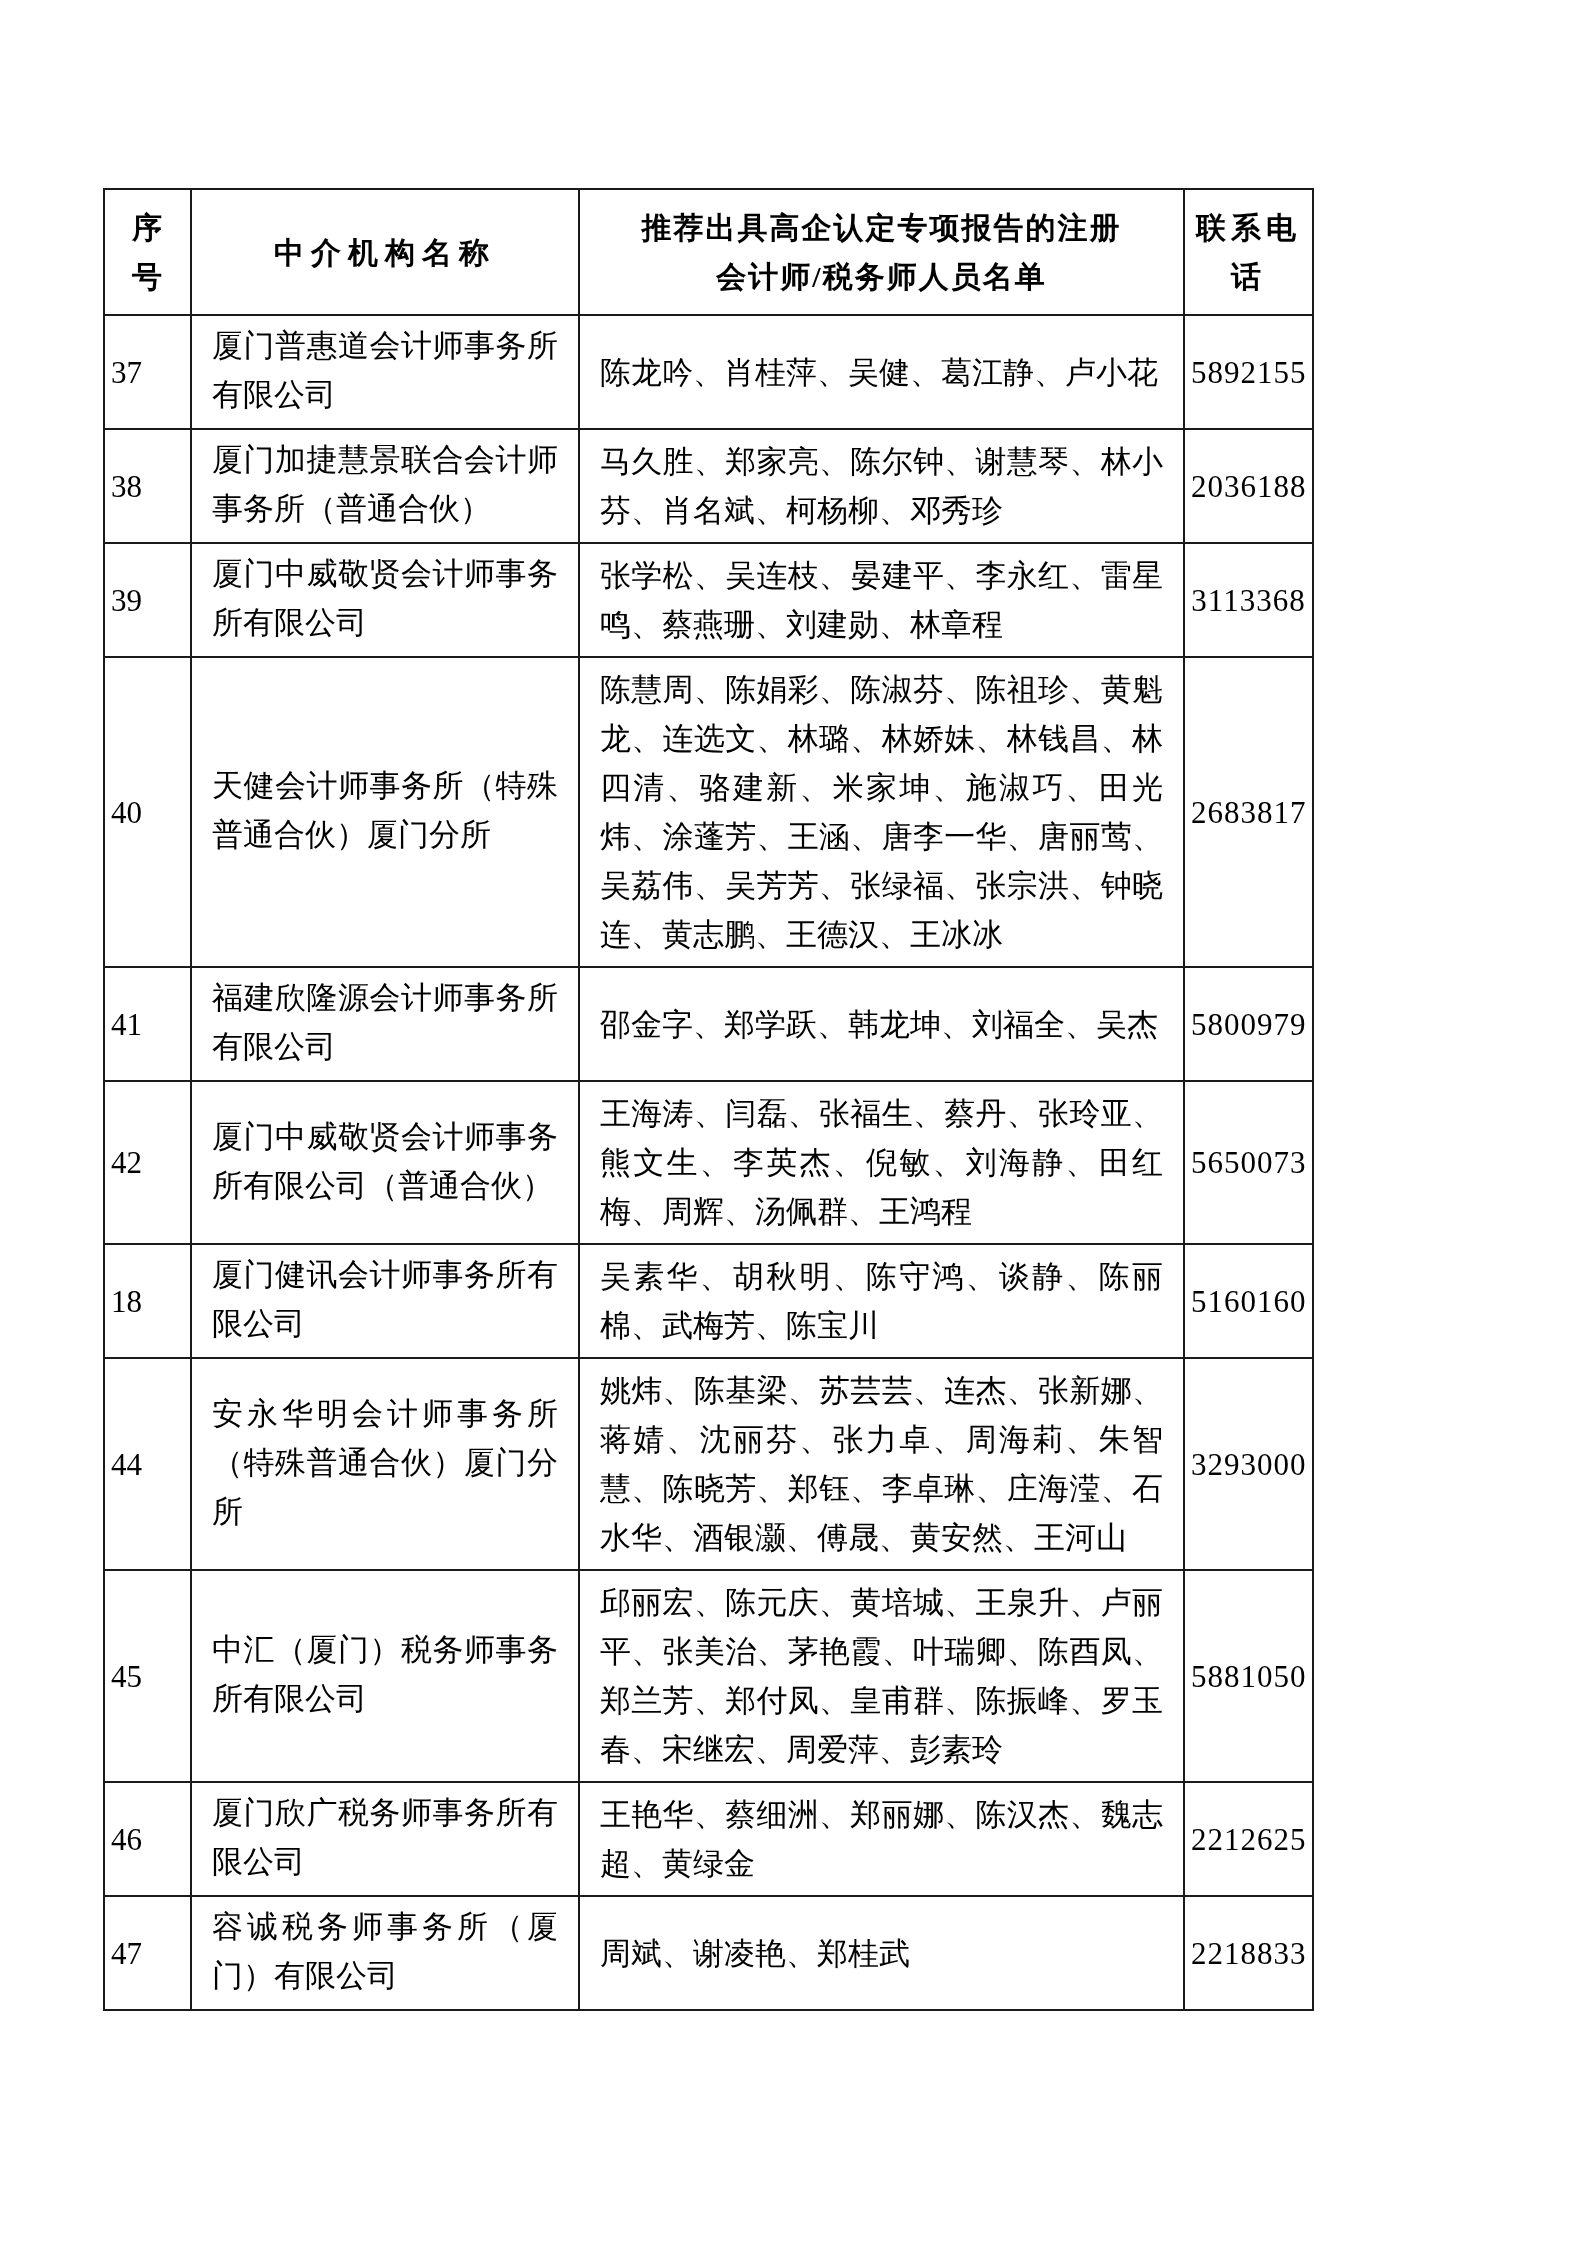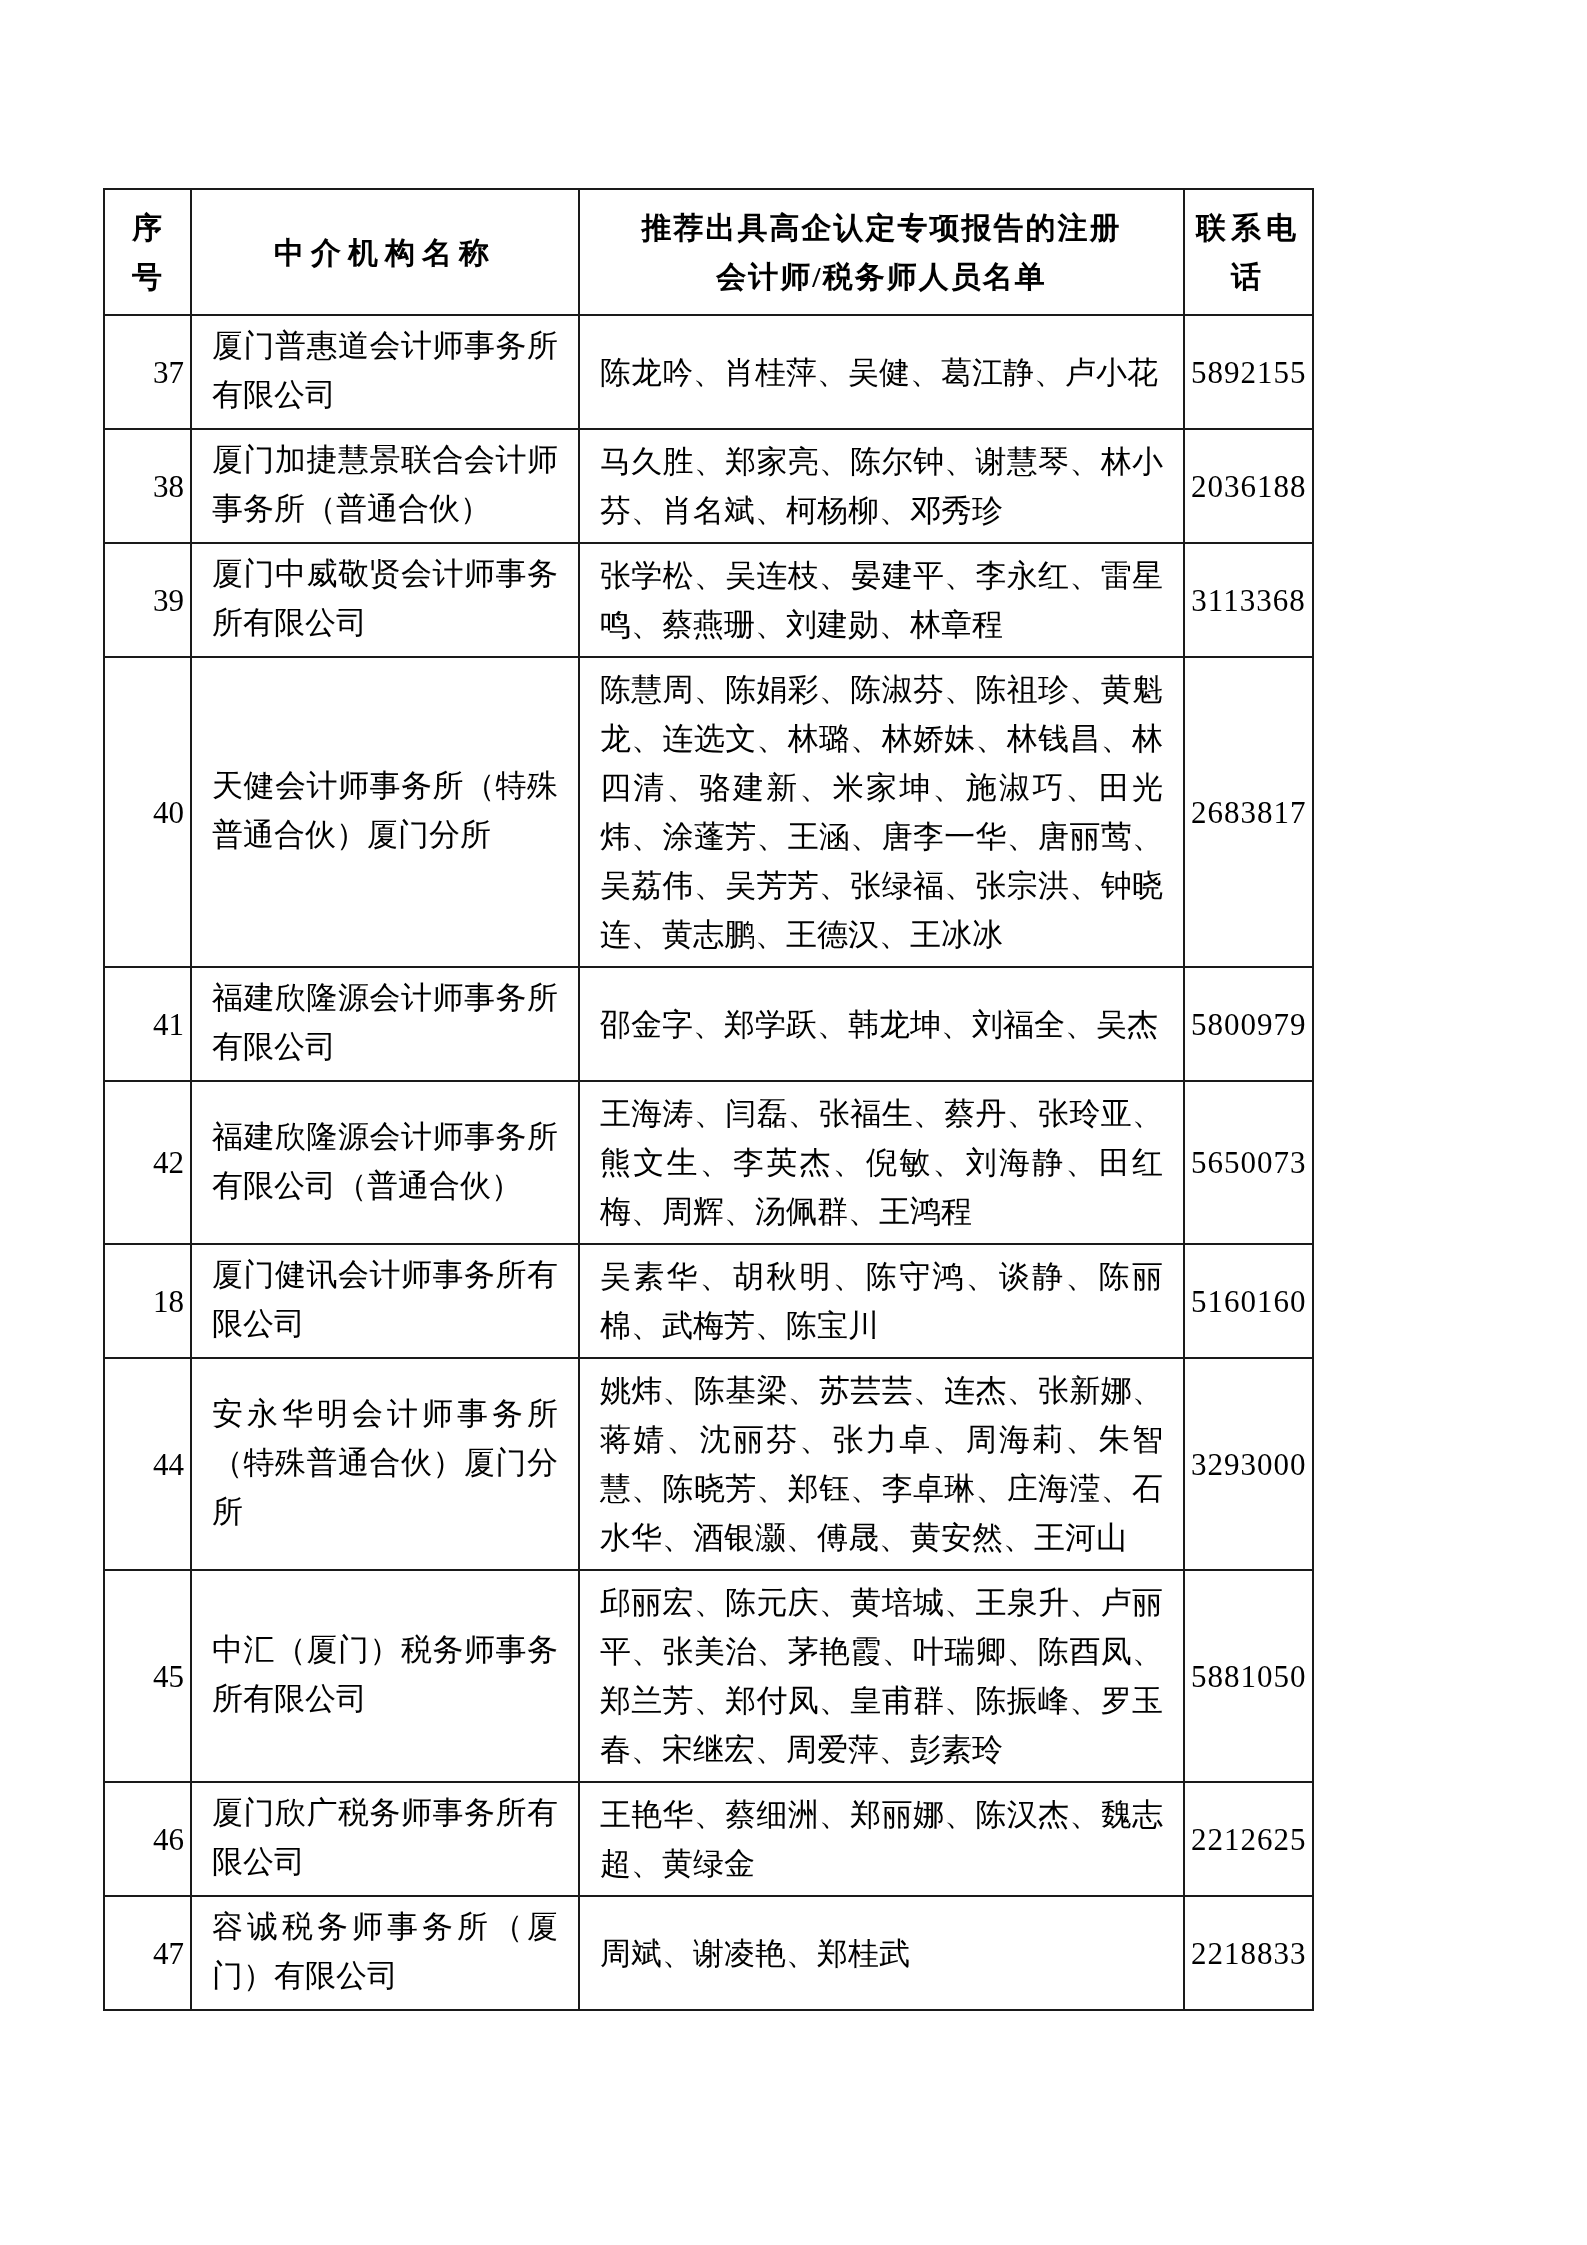--- a/index.html
+++ b/index.html
@@ -45,21 +45,21 @@
     padding: 13px 6px;
     white-space: pre-line;
   }
   th.h-no     { letter-spacing: 1px; }
   th.h-agency { letter-spacing: 7px; }
   th.h-staff  { letter-spacing: 2px; }
   th.h-phone  { letter-spacing: 5px; }
 
   
   td.no {
-    text-align: right;
+    text-align: left;
     padding: 7px 6px;
     font-size: 30px;
   }
   td.agency {
     text-align: justify;
     padding: 7px 20px;
     word-break: normal;
     font-family: Liberation Mono, monospace;
   }
   td.staff {
@@ -122,21 +122,21 @@
         <td class="phone">2683817</td>
       </tr>
       <tr>
         <td class="no">41</td>
         <td class="agency">福建欣隆源会计师事务所有限公司</td>
         <td class="staff">邵金字、郑学跃、韩龙坤、刘福全、吴杰</td>
         <td class="phone">5800979</td>
       </tr>
       <tr>
         <td class="no">42</td>
-        <td class="agency">福建欣隆源会计师事务所有限公司（普通合伙）</td>
+        <td class="agency">厦门中威敬贤会计师事务所有限公司（普通合伙）</td>
         <td class="staff">王海涛、闫磊、张福生、蔡丹、张玲亚、熊文生、李英杰、倪敏、刘海静、田红梅、周辉、汤佩群、王鸿程</td>
         <td class="phone">5650073</td>
       </tr>
       <tr>
         <td class="no">18</td>
         <td class="agency">厦门健讯会计师事务所有限公司</td>
         <td class="staff">吴素华、胡秋明、陈守鸿、谈静、陈丽棉、武梅芳、陈宝川</td>
         <td class="phone">5160160</td>
       </tr>
       <tr>

